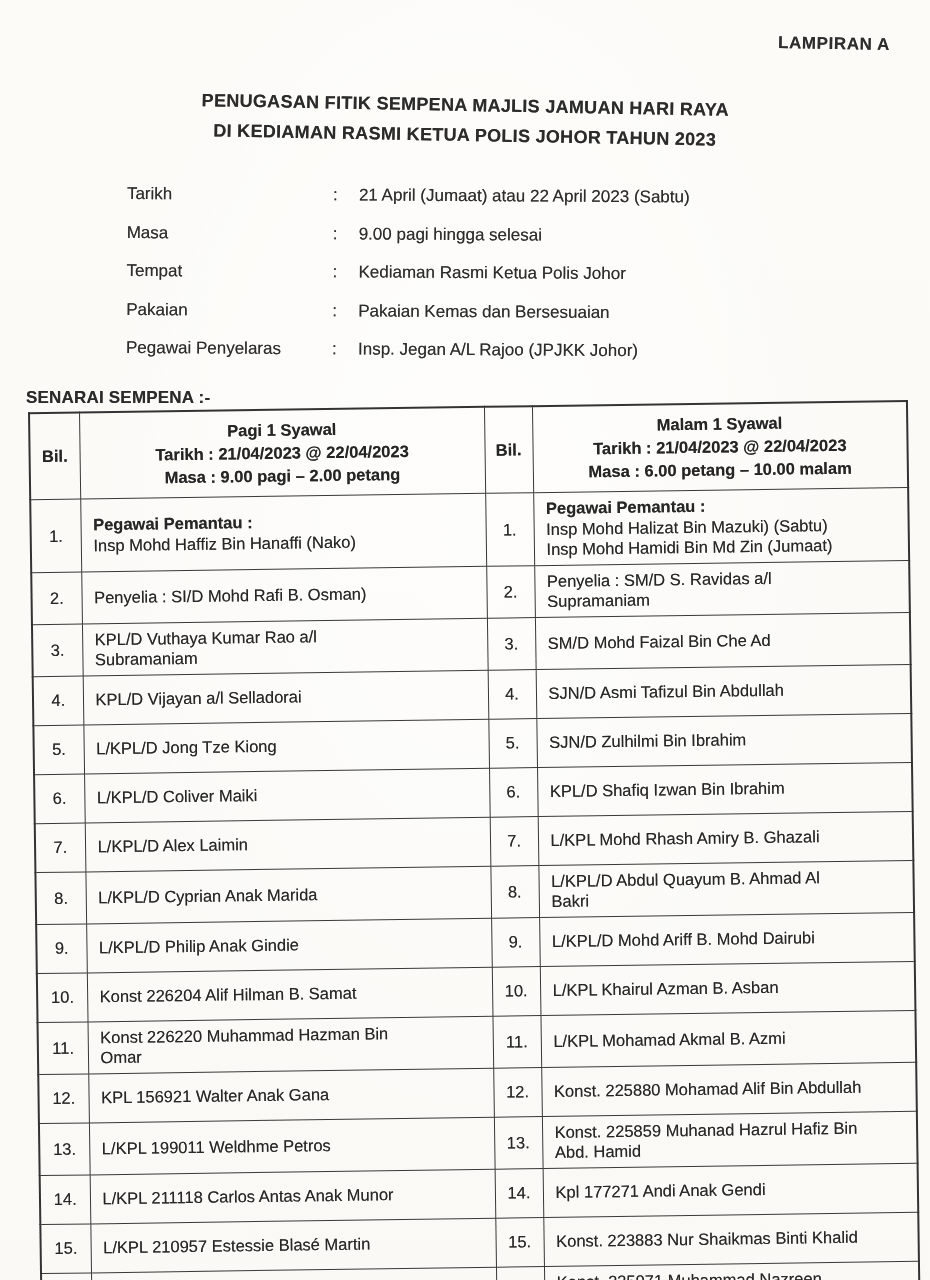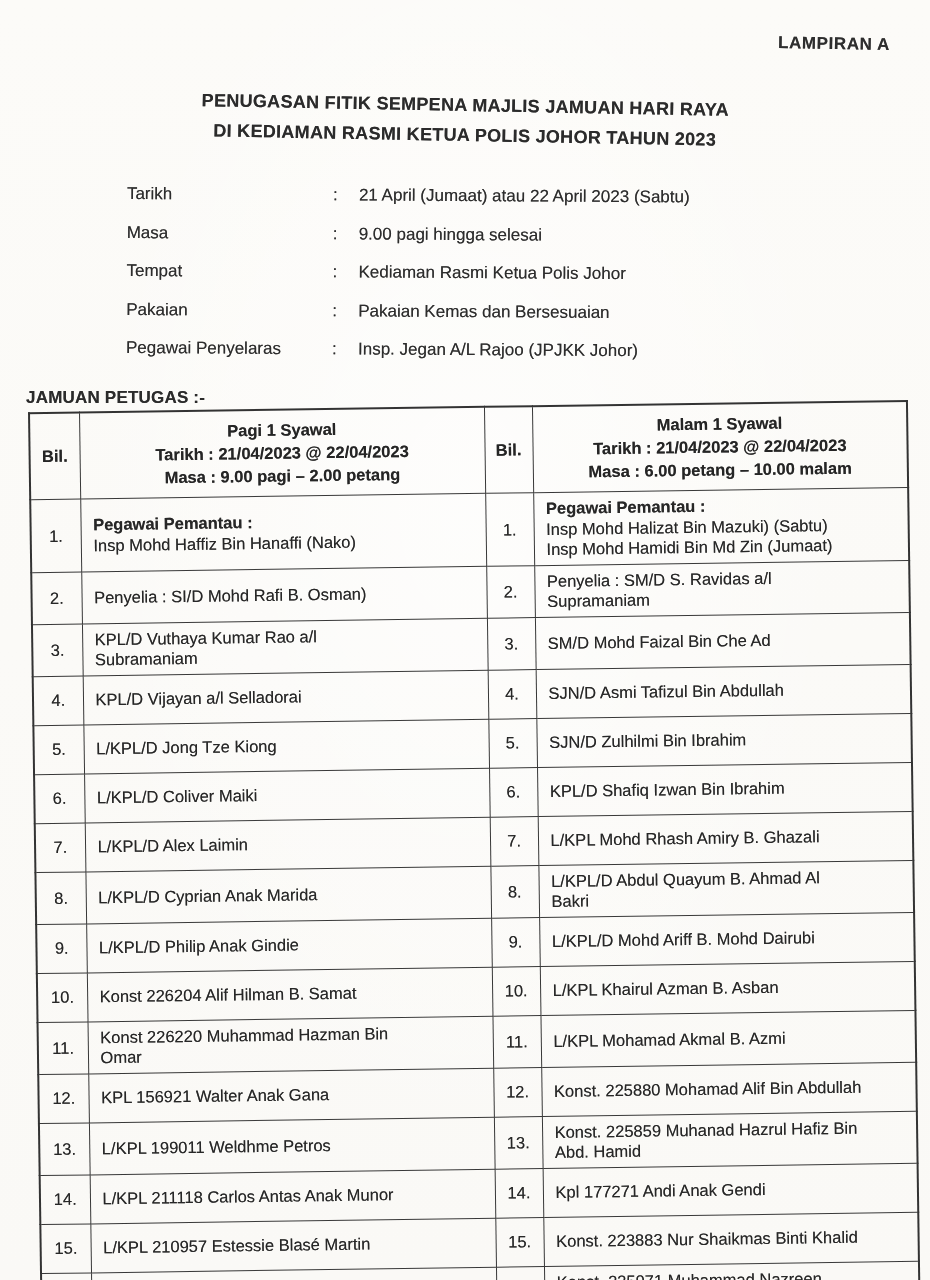--- a/index.html
+++ b/index.html
@@ -103,21 +103,21 @@
       <span class="dcolon">:</span>
       <span class="dvalue">Pakaian Kemas dan Bersesuaian</span>
     </div>
     <div class="drow">
       <span class="dlabel">Pegawai Penyelaras</span>
       <span class="dcolon">:</span>
       <span class="dvalue">Insp. Jegan A/L Rajoo (JPJKK Johor)</span>
     </div>
   </div>
 
-  <div class="sec">JAMUAN PETUGAS :-</div>
+  <div class="sec">SENARAI SEMPENA :-</div>
 
   <div class="tablewrap">
     <table>
       <colgroup>
         <col class="c1">
           <col class="c2">
           <col class="c3">
           <col class="c4">
       </colgroup>
       <thead>

